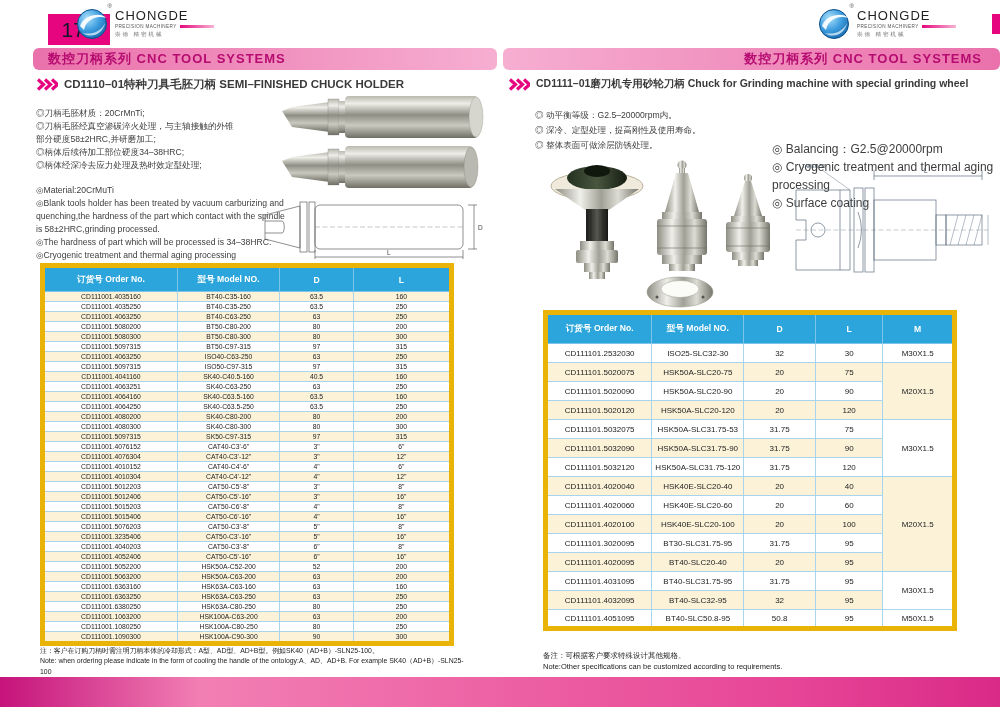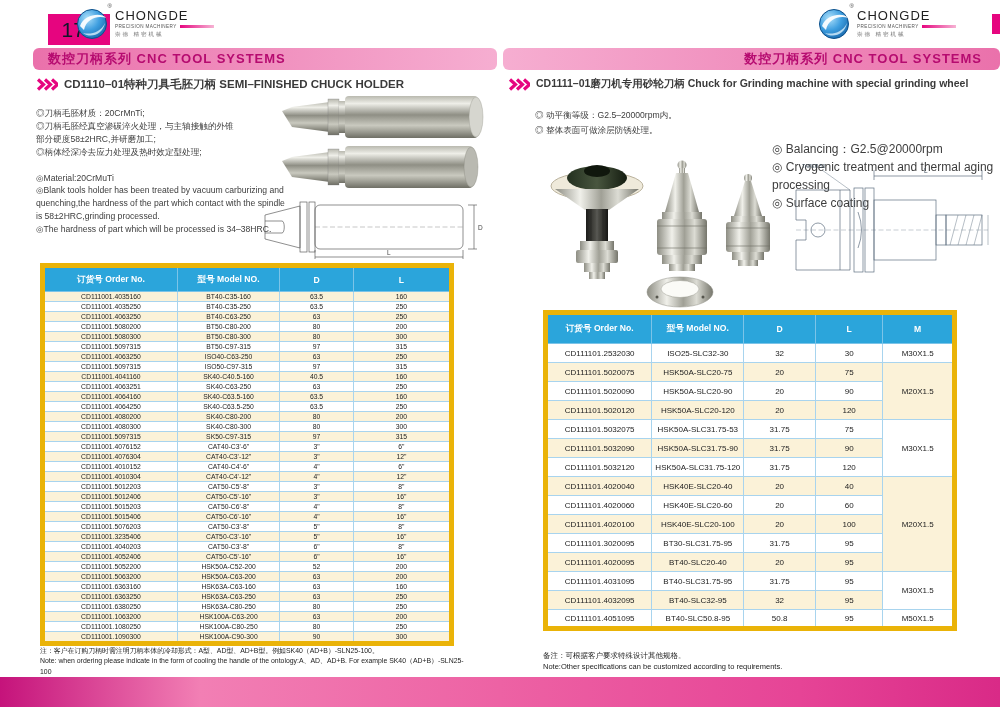--- a/index.html
+++ b/index.html
@@ -151,26 +151,28 @@
       </g>
     </svg>
     <span>CD1110–01特种刀具毛胚刀柄  SEMI–FINISHED CHUCK HOLDER</span>
   </div>
 
   <div class="desc desc-left">
     <div class="desc-group">
       <div>◎刀柄毛胚材质：20CrMnTi;</div>
       <div>◎刀柄毛胚经真空渗碳淬火处理，与主轴接触的外锥</div>
       <div>部分硬度58±2HRC,并研磨加工;</div>
+      <div>◎柄体后续待加工部位硬度34–38HRC;</div>
       <div>◎柄体经深冷去应力处理及热时效定型处理;</div>
     </div>
     <div class="desc-group">
       <div>◎Material:20CrMuTi</div>
       <div>◎Blank tools holder has been treated by vacuum carburizing and quenching,the hardness of the part which contact with the spindle is 58±2HRC,grinding processed.</div>
       <div>◎The hardness of part which will be processed is 34–38HRC.</div>
+      <div>◎Cryogenic treatment and thermal aging processing</div>
     </div>
   </div>
 
   <div class="photos-left">
     <svg width="216" height="100" viewBox="0 0 216 100">
       <g>
         <path d="M0,17 L10,13 L48,8 L48,38 L10,33 Z" fill="url(#gmet)"></path>
         <rect x="46" y="5" width="11" height="36" fill="url(#gmet)" stroke="#777" stroke-width="0.3"></rect>
         <rect x="57" y="7" width="6" height="32" fill="url(#gmet)"></rect>
         <rect x="63" y="2" width="133" height="42" rx="4" fill="url(#gmet)"></rect>
@@ -476,20 +478,21 @@
         <polyline points="2,1.5 7.5,6.5 2,11.5"></polyline>
           <polyline points="9,1.5 14.5,6.5 9,11.5"></polyline>
           <polyline points="16,1.5 21.5,6.5 16,11.5"></polyline>
       </g>
     </svg>
     <span>CD1111–01磨刀机专用砂轮刀柄 Chuck for Grinding machine with special grinding wheel</span>
   </div>
 
   <div class="desc desc-right-cn">
     <div>◎ 动平衡等级：G2.5–20000rpm内。</div>
+    <div>◎ 深冷、定型处理，提高刚性及使用寿命。</div>
     <div>◎ 整体表面可做涂层防锈处理。</div>
   </div>
   <div class="desc desc-right-en">
     <div>◎ Balancing：G2.5@20000rpm</div>
     <div>◎ Cryogenic treatment and thermal aging processing</div>
     <div>◎ Surface coating</div>
   </div>
 
   <div class="photos-right">
     <svg width="235" height="158" viewBox="0 0 235 158">

